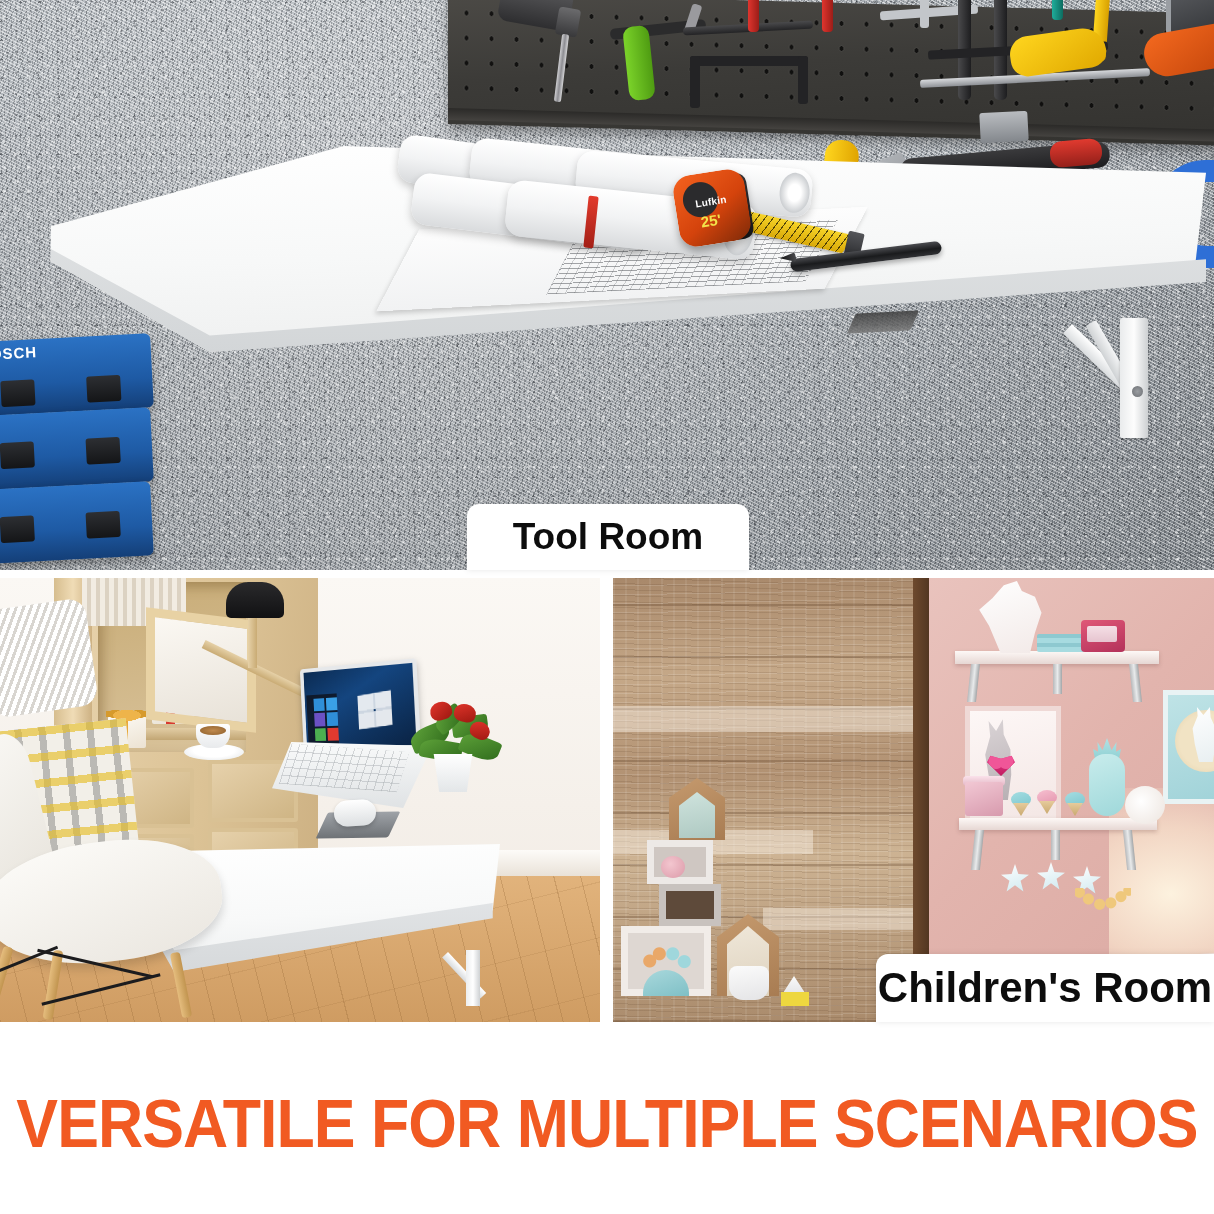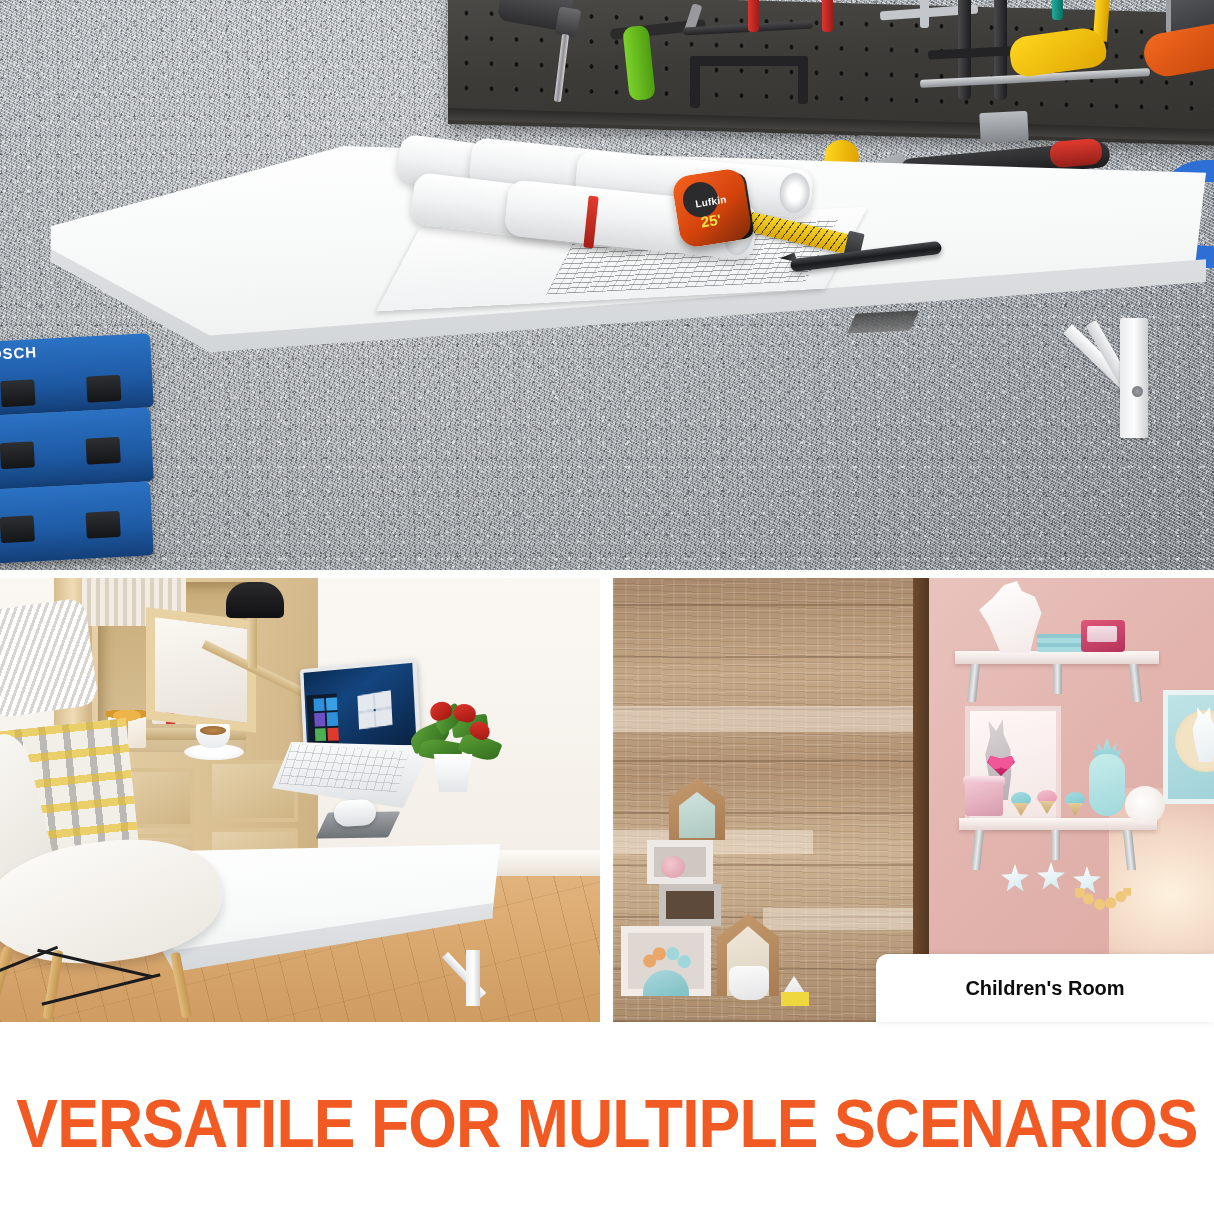--- a/index.html
+++ b/index.html
@@ -266,21 +266,21 @@
   .chip-tool{
     left:467px; top:504px; width:282px; height:66px;
     border-radius:12px 12px 0 0; font-size:37px;
   }
   .chip-bedroom{
     left:396px; top:954px; width:204px; height:68px;
     border-radius:12px 0 0 0; font-size:31px;
   }
   .chip-children{
     left:876px; top:954px; width:338px; height:68px;
-    border-radius:12px 0 0 0; font-size:20px;
+    border-radius:12px 0 0 0; font-size:42px;
   }
 
   
   .panel-bedroom{
     position:absolute; left:0; top:578px; width:600px; height:444px;
     overflow:hidden; background:#f4efe9;
   }
   .bd-wall{ position:absolute; left:0; top:0; width:600px; height:340px;
     background:linear-gradient(180deg,#fbf8f4 0%,#f2ece5 100%); }
   .bd-floor{
@@ -698,20 +698,21 @@
     <div class="tape-hook"></div>
     <div class="tape-cap"></div>
     <div class="tape-body"></div>
     <div class="tape-logo">Lufkin</div>
     <div class="tape-num">25'</div>
 
     <div class="pen"></div>
     <div class="pen-tip"></div>
   </div>
 
+  <div class="chip chip-tool">Tool Room</div>
 
   <div class="panel-bedroom">
     <div class="bd-wall"></div>
     <div class="bd-floor"></div>
     <div class="bd-skirt"></div>
 
     <div class="bd-cabinet"></div>
     <div class="bd-niche"></div>
     <div class="bd-niche-shelf"></div>
     <div class="bd-panel-door bd-d1"></div>

